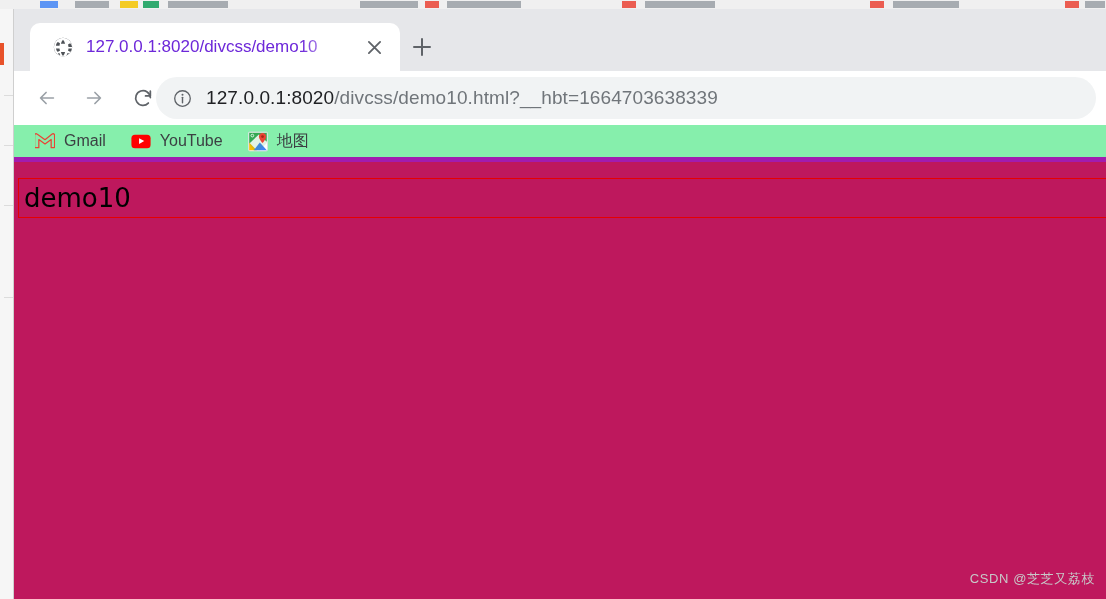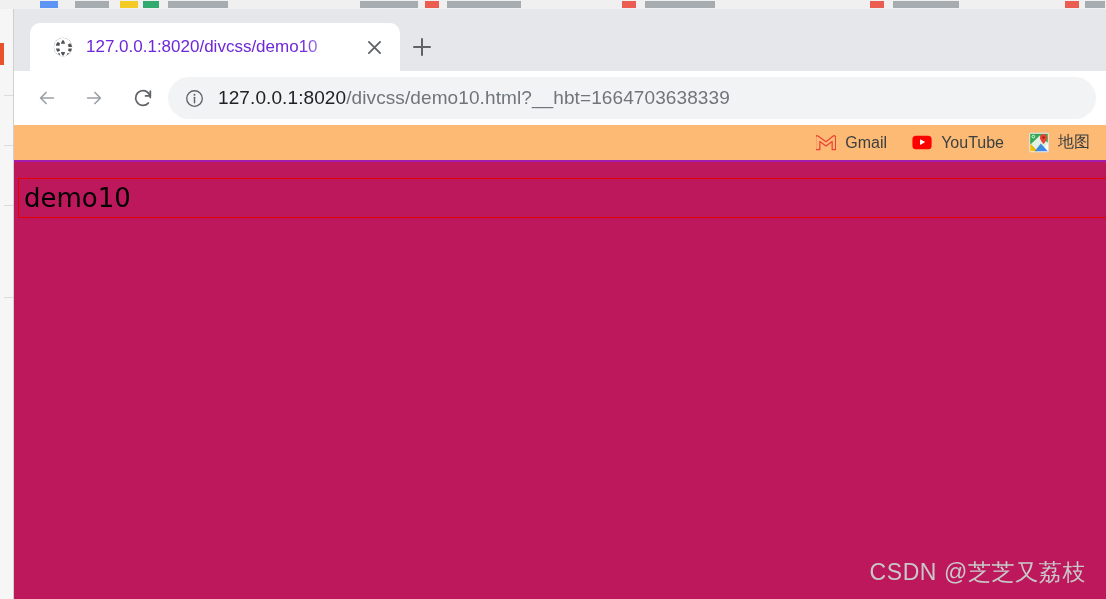--- a/index.html
+++ b/index.html
@@ -147,21 +147,21 @@
     align-items: center;
     justify-content: center;
     color: #9aa0a6;
   }
   .nav-back  { left: 13px; }
   .nav-fwd   { left: 60px; }
   .nav-reload{ left: 109px; color: #5f6368; }
 
   .omnibox {
     position: absolute;
-    left: 154px;
+    left: 142px;
     top: 6px;
     right: 10px;
     height: 42px;
     background: #f1f3f4;
     border-radius: 21px;
     display: flex;
     align-items: center;
   }
   .omni-info {
     margin-left: 16px;
@@ -180,27 +180,26 @@
     color: #70757a;
     white-space: nowrap;
     overflow: hidden;
   }
   .omni-url .host { color: #202124; }
 
   
   .bookmarks {
     position: relative;
     height: 37px;
-    background: #fdba74;
+    background: #86efac;
     display: flex;
     align-items: center;
     padding-left: 12px;
     box-sizing: border-box;
-    border-bottom: 2px solid #a21caf;
-    justify-content: flex-end;
+    border-bottom: 5px solid #a21caf;
   }
   .bm {
     display: flex;
     align-items: center;
     height: 28px;
     padding: 0 9px;
     border-radius: 4px;
     margin-right: 7px;
   }
   .bm-icon {
@@ -238,23 +237,23 @@
   }
   .demo-text {
     font-family: "DejaVu Sans", sans-serif;
     font-size: 26px;
     color: #000000;
     padding-left: 5px;
     line-height: 1;
   }
   .watermark {
     position: absolute;
-    right: 20px;
+    right: 11px;
     bottom: 11px;
-    font-size: 23px;
+    font-size: 13px;
     color: #c8c8c8;
     white-space: nowrap;
     letter-spacing: 0.6px;
     margin-left: 44px;
   }
 </style>
 </head>
 <body>
 
 <div id="screen">

